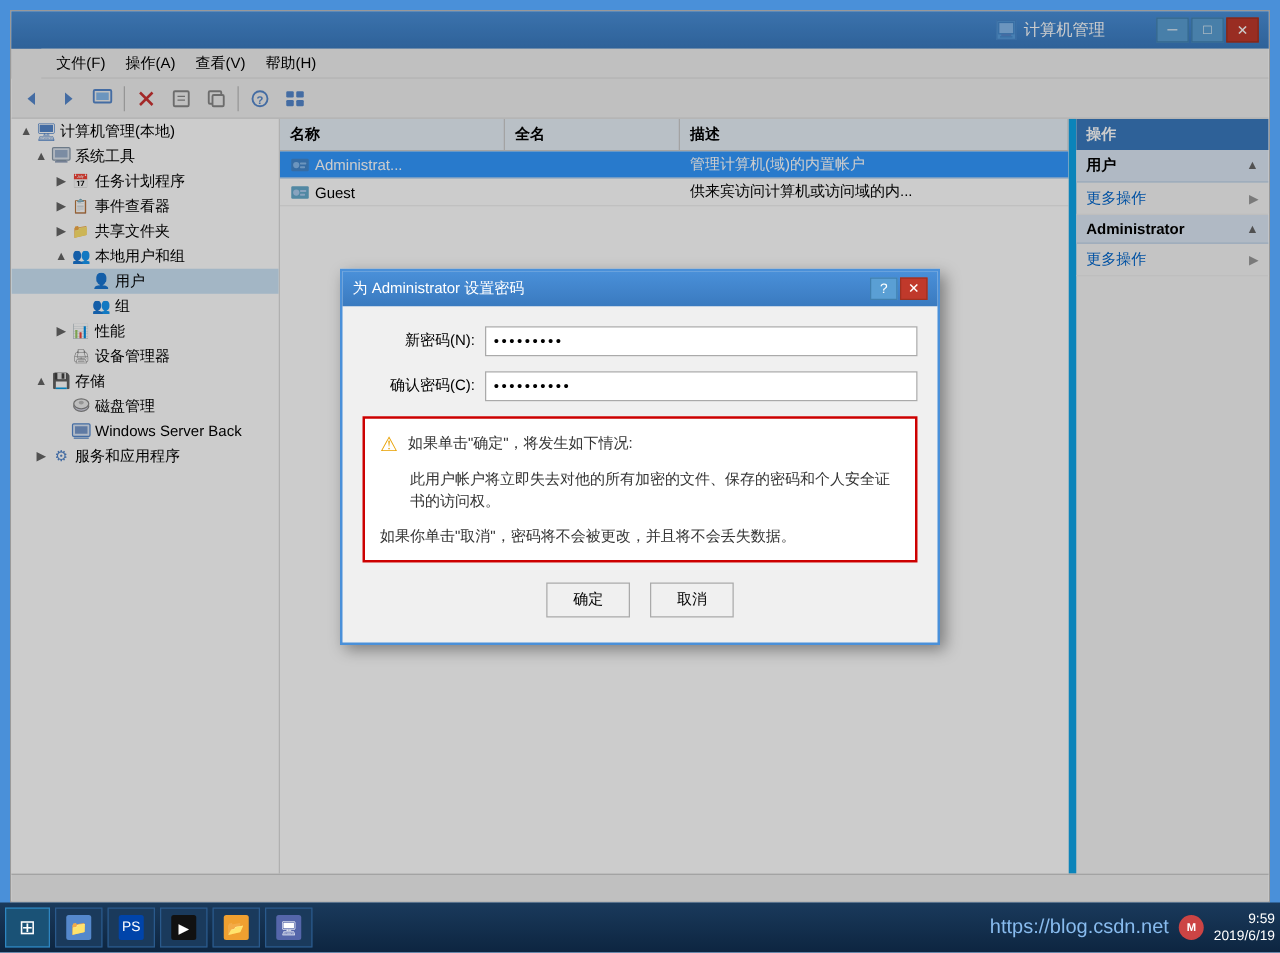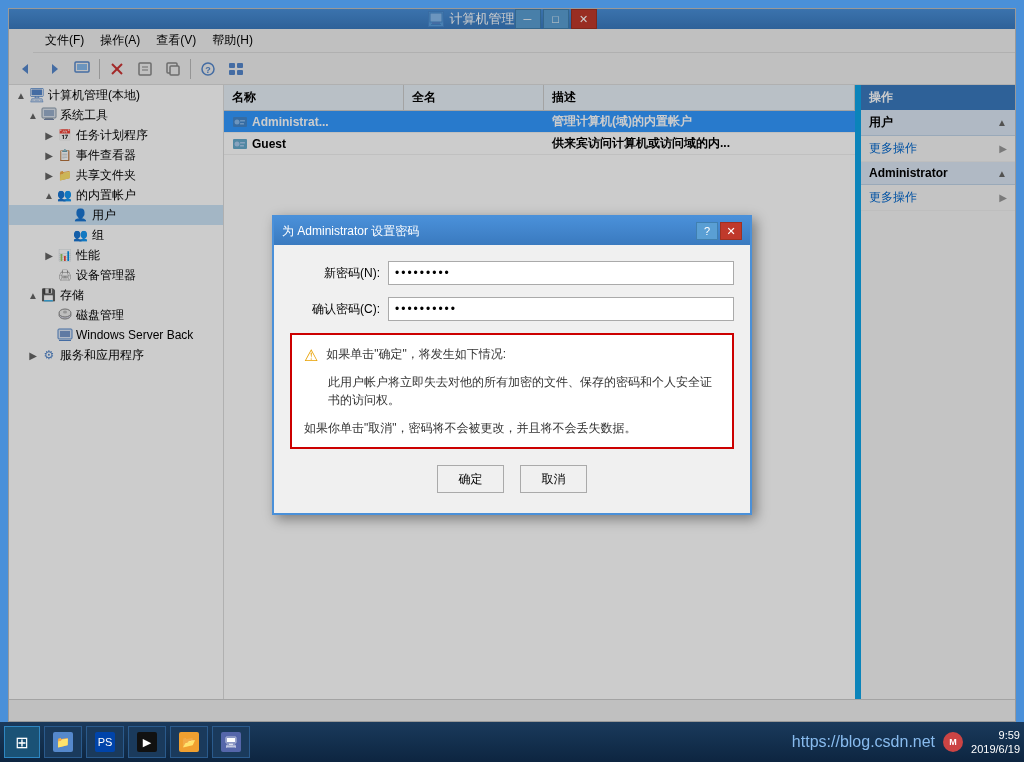--- a/index.html
+++ b/index.html
@@ -22,26 +22,27 @@
       bottom: 40px;
       background: #f0f0f0;
       border: 1px solid #999;
       display: flex;
       flex-direction: column;
     }
 
     
     .title-bar {
       background: linear-gradient(to bottom, #4a90d9, #3a7abf);
-      height: 20px;
-      display: flex;
-      align-items: center;
-      justify-content: center;
+      height: 30px;
+      display: flex;
+      align-items: center;
+      justify-content: flex-end;
       padding: 0 8px;
       flex-shrink: 0;
+      gap: 41px;
     }
     .title-bar-left {
       display: flex;
       align-items: center;
       gap: 6px;
     }
     .title-bar-icon {
       width: 16px;
       height: 16px;
       background: #5ba0e0;
@@ -205,21 +206,20 @@
       border-bottom: 1px solid #f0f0f0;
       cursor: pointer;
     }
     .list-row.selected { background: #3399ff; color: white; }
     .list-cell {
       padding: 2px 8px;
       font-size: 12px;
       overflow: hidden;
       text-overflow: ellipsis;
       white-space: nowrap;
-      font-weight: bold;
     }
     .list-cell.name { width: 180px; display: flex; align-items: center; gap: 4px; }
     .list-cell.fullname { width: 140px; }
     .list-cell.desc { flex: 1; }
 
     
     .actions-panel {
       width: 160px;
       background: #f5f5f5;
       border-left: 6px solid #0ea5e9;
@@ -594,21 +594,21 @@
 
       <div class="tree-item indent2">
         <div class="tree-expand">▶</div>
         <div class="tree-icon icon-share">📁</div>
         <span>共享文件夹</span>
       </div>
 
       <div class="tree-item indent2">
         <div class="tree-expand">▲</div>
         <div class="tree-icon icon-users">👥</div>
-        <span>的内置帐户</span>
+        <span>本地用户和组</span>
       </div>
 
       <div class="tree-item indent3" style="background:#cce4f7;">
         <div class="tree-expand"></div>
         <div class="tree-icon icon-users">👤</div>
         <span>用户</span>
       </div>
 
       <div class="tree-item indent3">
         <div class="tree-expand"></div>

